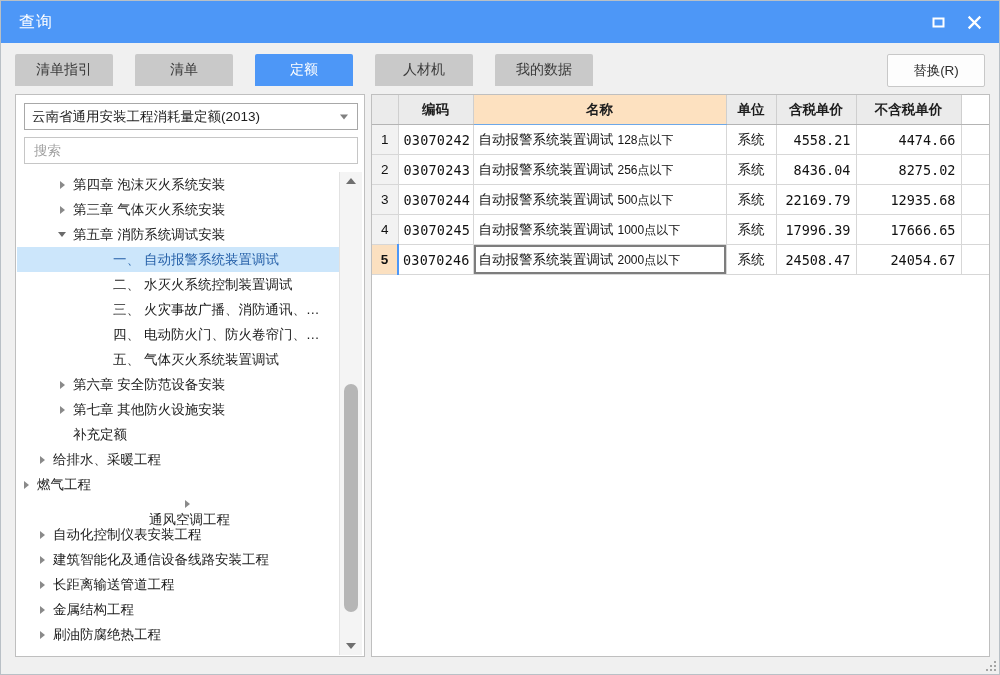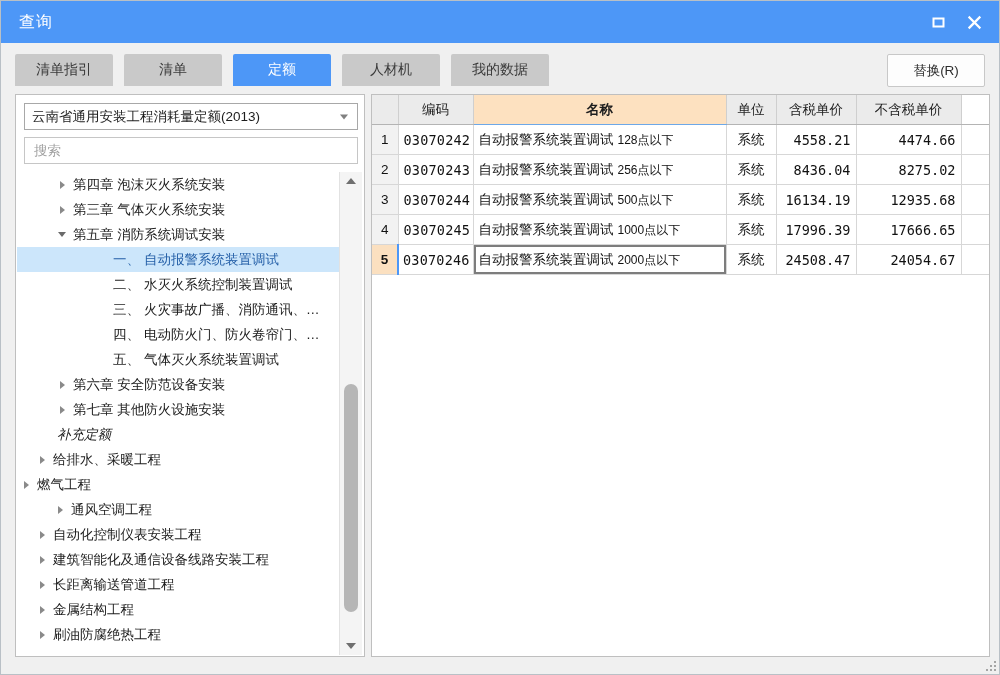--- a/index.html
+++ b/index.html
@@ -72,21 +72,21 @@
     position: relative;
   }
 
   
   .tabstrip {
     position: absolute;
     left: 14px;
     top: 11px;
     height: 32px;
     display: flex;
-    gap: 11px;
+    gap: 22px;
   }
   .tab {
     min-width: 98px;
     height: 32px;
     background: #c9c9c9;
     color: #3a3a3a;
     display: flex;
     align-items: center;
     justify-content: center;
     font-size: 14px;
@@ -295,21 +295,21 @@
     border-collapse: collapse;
     width: 100%;
     table-layout: fixed;
     font-size: 13px;
   }
   table.grid th {
     background: #ebebeb;
     border-right: 1px solid #cfcfcf;
     border-bottom: 1px solid #b4b4b4;
     height: 29px;
-    font-weight: normal;
+    font-weight: bold;
     color: #1d1d1d;
     font-size: 13.5px;
     padding: 0;
   }
   table.grid th.name-col {
     background: #fde1c0;
     font-weight: bold;
     border-bottom: 1px solid #6da8e8;
   }
   table.grid th.rownum-col { background: #ebebeb; }
@@ -472,37 +472,37 @@
                 <span class="tri-right"></span>
               </span>
               <span class="lbl">第六章 安全防范设备安装</span>
             </div>
             <div class="tnode" style="padding-left: 38px;">
               <span class="arrow">
                 <span class="tri-right"></span>
               </span>
               <span class="lbl">第七章 其他防火设施安装</span>
             </div>
-            <div class="tnode" style="padding-left: 22px; font-style: italic;">
+            <div class="tnode" style="padding-left: 38px;">
               <span class="arrow"></span>
               <span class="lbl">补充定额</span>
             </div>
             <div class="tnode" style="padding-left: 18px;">
               <span class="arrow">
                 <span class="tri-right"></span>
               </span>
               <span class="lbl">给排水、采暖工程</span>
             </div>
             <div class="tnode" style="padding-left: 2px;">
               <span class="arrow">
                 <span class="tri-right"></span>
               </span>
               <span class="lbl">燃气工程</span>
             </div>
-            <div class="tnode" style="padding-left: 36px;">
+            <div class="tnode" style="padding-left: 18px; flex-direction: column;">
               <span class="arrow">
                 <span class="tri-right"></span>
               </span>
               <span class="lbl">通风空调工程</span>
             </div>
             <div class="tnode" style="padding-left: 18px;">
               <span class="arrow">
                 <span class="tri-right"></span>
               </span>
               <span class="lbl">自动化控制仪表安装工程</span>
@@ -583,21 +583,21 @@
               <td class="unit"><span>系统</span></td>
               <td class="price"><span>8436.04</span></td>
               <td class="price"><span>8275.02</span></td>
               <td class="pad"></td>
             </tr>
             <tr>
               <td class="rownum"><span>3</span></td>
               <td class="code"><span>03070244</span></td>
               <td class="name"><span class="nm">自动报警系统装置调试</span><span class="sub">500点以下</span></td>
               <td class="unit"><span>系统</span></td>
-              <td class="price"><span>16134.19</span></td>
+              <td class="price"><span>22169.79</span></td>
               <td class="price"><span>12935.68</span></td>
               <td class="pad"></td>
             </tr>
             <tr>
               <td class="rownum"><span>4</span></td>
               <td class="code"><span>03070245</span></td>
               <td class="name"><span class="nm">自动报警系统装置调试</span><span class="sub">1000点以下</span></td>
               <td class="unit"><span>系统</span></td>
               <td class="price"><span>17996.39</span></td>
               <td class="price"><span>17666.65</span></td>

